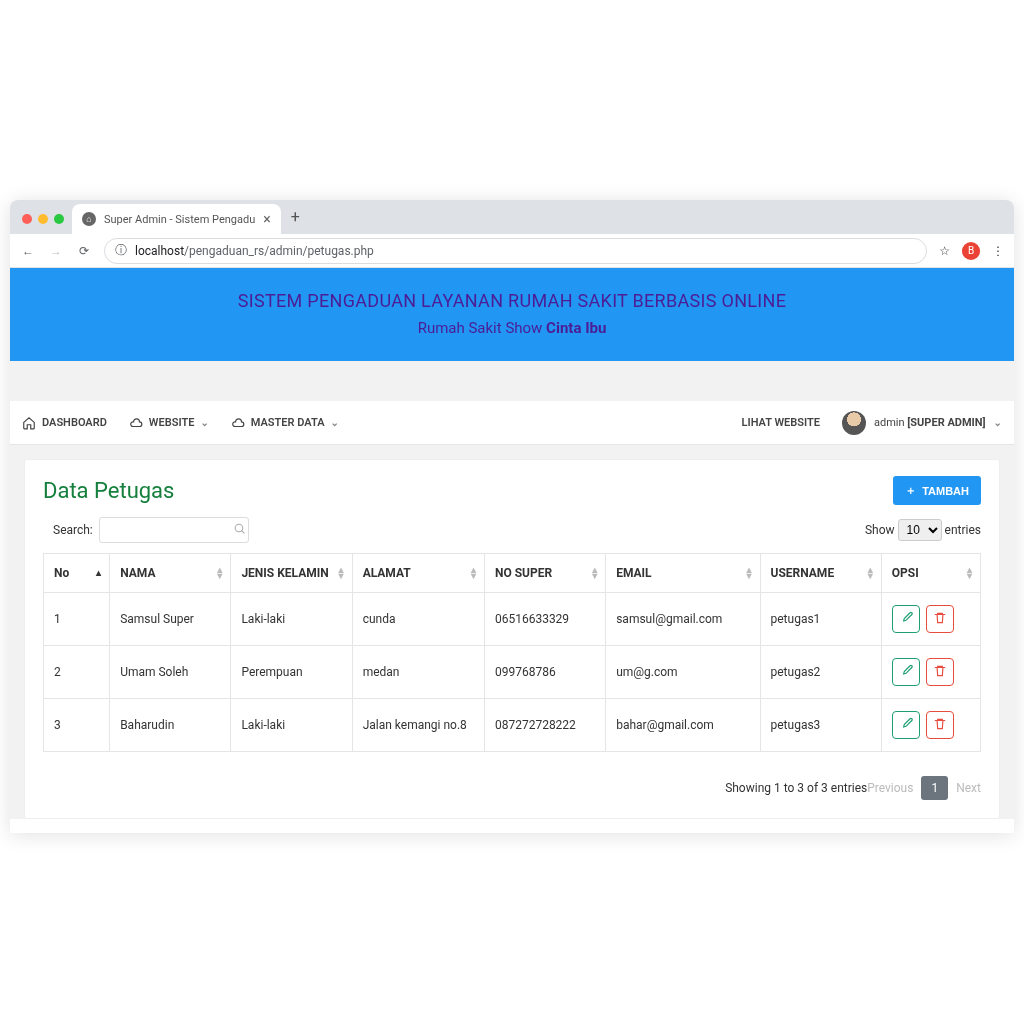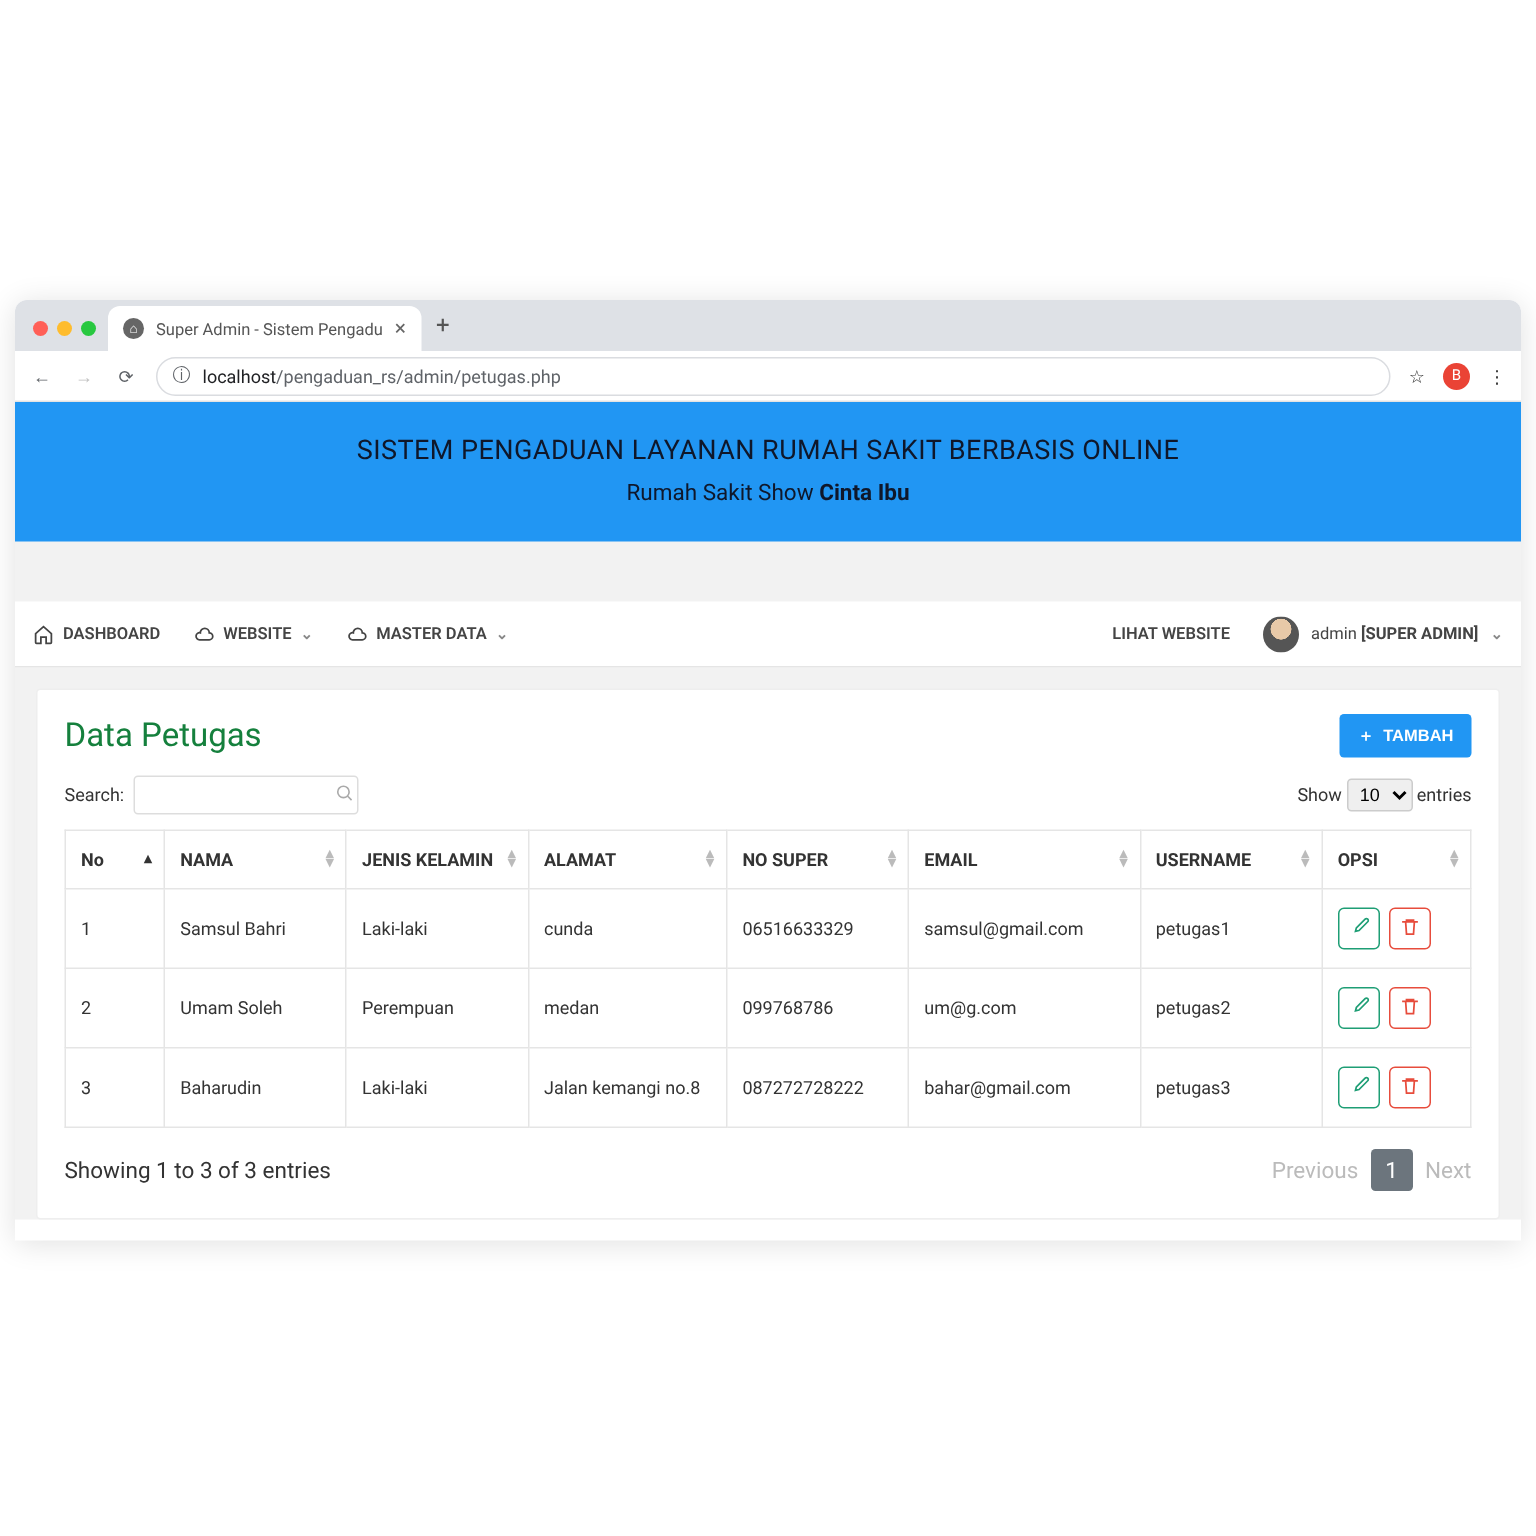--- a/index.html
+++ b/index.html
@@ -67,21 +67,21 @@
     height:26px; border:1px solid #dadce0; border-radius:14px;
     padding:0 10px; color:#5f6368; font-size:12px;
   }
   .addr .host{color:#202124;}
   .addrbar .right{display:flex;align-items:center;gap:12px;}
   .prof{width:18px;height:18px;border-radius:50%;background:#ea4335;color:#fff;display:flex;align-items:center;justify-content:center;font-size:10px;}
   
   .app { background:#f2f2f2; }
   .hero {
     background:#2196f3;
-    color:#0f172a; text-align:center;
+    color:#4c1d95; text-align:center;
     padding: 22px 10px 24px;
   }
   .hero h1{font-size:18px;font-weight:400;letter-spacing:.3px;margin-bottom:8px;}
   .hero h2{font-size:15px;font-weight:400;}
   .hero h2 b{font-weight:700;}
   .navbar{
     background:#fff;
     border-bottom:1px solid #e5e5e5;
     display:flex; align-items:center;
     height:44px; padding:0 12px;
@@ -122,21 +122,21 @@
   thead th{font-weight:700;color:#333;position:relative;}
   .sort{position:absolute;right:8px;top:50%;transform:translateY(-50%);color:#bbb;font-size:10px;line-height:6px;}
   .sort.asc{color:#333;}
   .act{display:flex;gap:6px;}
   .ibtn{
     width:28px;height:28px;border-radius:4px;display:flex;align-items:center;justify-content:center;
     background:#fff;cursor:pointer;
   }
   .ibtn.edit{border:1px solid #1e9e75;color:#1e9e75;}
   .ibtn.del{border:1px solid #e74c3c;color:#e74c3c;}
-  .foot{display:flex;align-items:center;justify-content:space-between;margin-top:14px;font-size:15px;color:#333;}
+  .foot{display:flex;align-items:center;justify-content:flex-end;margin-top:24px;font-size:12px;color:#333;}
   .pager{display:flex;align-items:center;gap:8px;color:#bbb;}
   .pager .pg{background:#6c757d;color:#fff;border-radius:3px;padding:5px 10px;}
   .pager .lnk{cursor:pointer;}
 </style>
 </head>
 <body>
 
 <div class="stage">
   <div class="chrome">
     <div class="tabbar">
@@ -216,21 +216,21 @@
       <div class="card-head">
         <div class="card-title">Data Petugas</div>
         <button class="btn-add">
           <span>＋</span>
           <span>TAMBAH</span>
         </button>
       </div>
 
       <div class="controls">
         <div class="search">
-          <span style="">Search:</span>
+          <span style="margin-left:10px;">Search:</span>
           <input type="text" style="">
           <span class="srch-ico">
             <svg width="13" height="13" viewBox="0 0 24 24" fill="none" stroke="currentColor" stroke-width="2">
                 <circle cx="11" cy="11" r="7"></circle>
                 <path d="m21 21-5-5"></path>
               </svg>
           </span>
         </div>
         <div class="show">
           <span>Show</span>
@@ -250,21 +250,21 @@
             <th style="width:120px;"><span>ALAMAT</span><span class="sort">▴<br>▾</span></th>
             <th style="width:110px;"><span>NO SUPER</span><span class="sort">▴<br>▾</span></th>
             <th style="width:140px;"><span>EMAIL</span><span class="sort">▴<br>▾</span></th>
             <th style="width:110px;"><span>USERNAME</span><span class="sort">▴<br>▾</span></th>
             <th style="width:90px;"><span>OPSI</span><span class="sort">▴<br>▾</span></th>
           </tr>
         </thead>
         <tbody id="tbody">
             <tr>
               <td>1</td>
-              <td>Samsul Bahri</td>
+              <td>Samsul Super</td>
               <td>Laki-laki</td>
               <td>cunda</td>
               <td>06516633329</td>
               <td>samsul@gmail.com</td>
               <td>petugas1</td>
               <td>
                 <div class="act">
                   <span class="ibtn edit">
                     <span><svg width="14" height="14" viewBox="0 0 24 24" fill="none" stroke="currentColor" stroke-width="2">
                         <path d="M22 6 12 16l-4 1 1-4L19 3a2 2 0 0 1 3 3z"></path>

